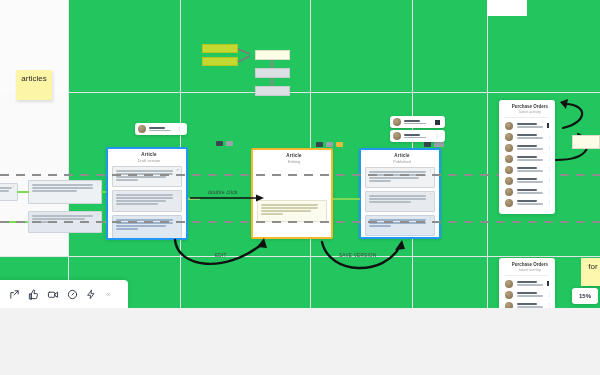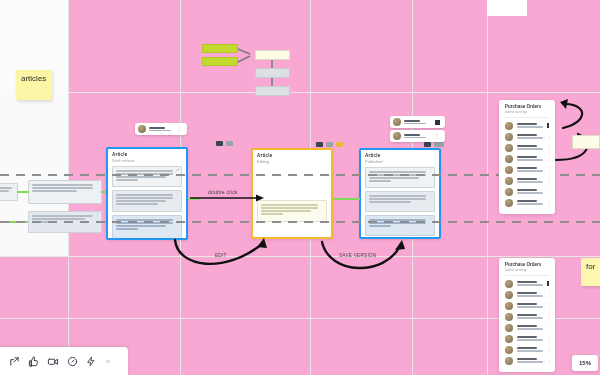--- a/index.html
+++ b/index.html
@@ -4,23 +4,24 @@
 <style>
   * { box-sizing: border-box; margin: 0; padding: 0; }
   html, body {
     width: 600px; height: 375px;
     overflow: hidden;
     font-family: "Liberation Sans", sans-serif;
     background: #f2f2f2;
   }
   #canvas {
     position: relative;
-    width: 600px; height: 375px;
-    background: #f9a8d4;
+    width: 600px; height: 308px;
+    background: #22c55e;
     overflow: hidden;
+    text-align: center;
   }
   
   .gridline { position: absolute; background: #e6e6e6; }
   .gv { width: 1px; top: 0; bottom: 0; }
   .gh { height: 1px; left: 0; right: 0; }
 
   
   .page { position: absolute; background: #ffffff; }
 
   

